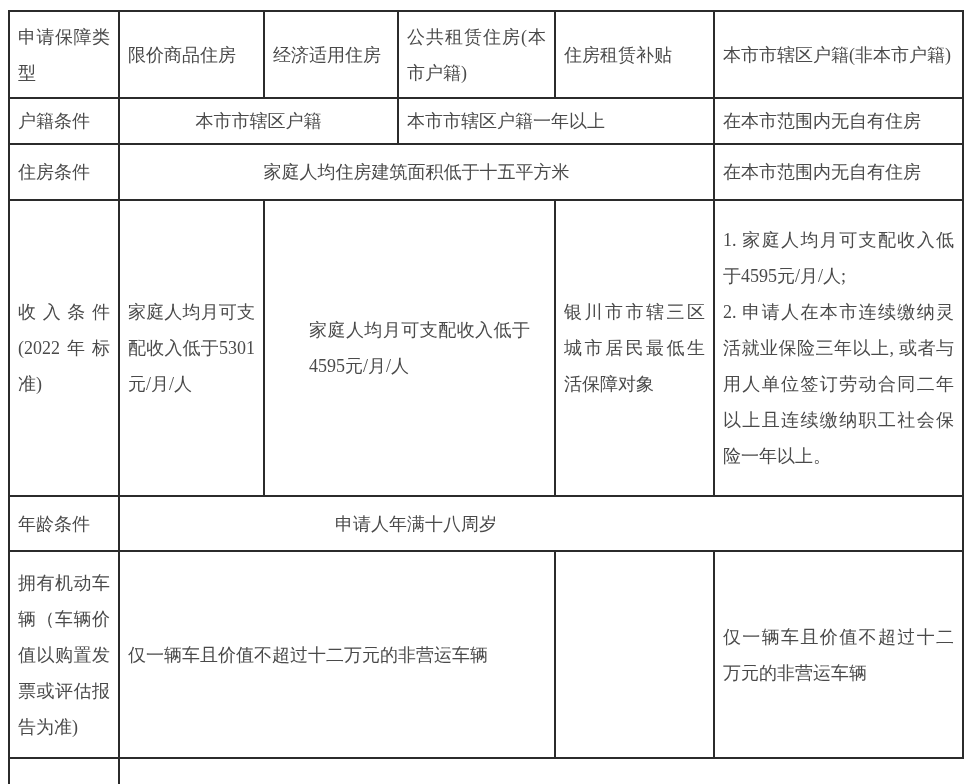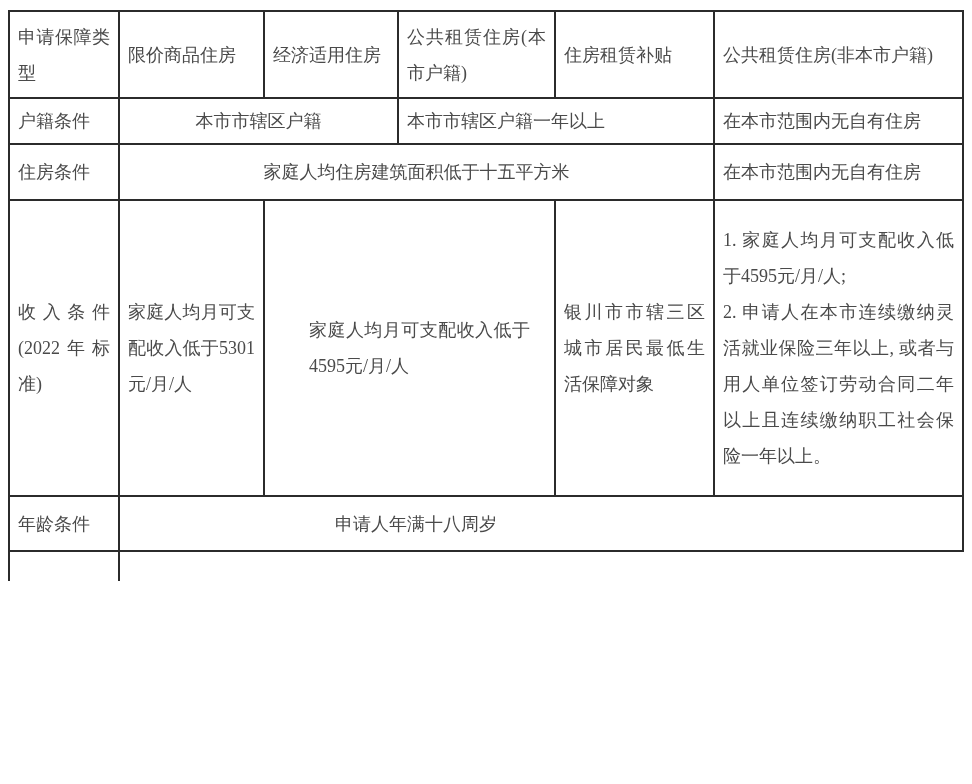--- a/index.html
+++ b/index.html
@@ -59,21 +59,21 @@
     <col style="width:249px">
   </colgroup>
 
   <tbody>
       <tr class="r1">
     <td class="label">申请保障类型</td>
     <td>限价商品住房</td>
     <td>经济适用住房</td>
     <td>公共租赁住房(本市户籍)</td>
     <td>住房租赁补贴</td>
-    <td>公共租赁住房(非本市户籍)</td>
+    <td>本市市辖区户籍(非本市户籍)</td>
   </tr>
 
   <tr class="r2">
     <td class="label">户籍条件</td>
     <td class="center" colspan="2">本市市辖区户籍</td>
     <td colspan="2">本市市辖区户籍一年以上</td>
     <td>在本市范围内无自有住房</td>
   </tr>
 
   <tr class="r3">
@@ -91,19 +91,25 @@
       <div>1. 家庭人均月可支配收入低于4595元/月/人;</div>
       <div>2. 申请人在本市连续缴纳灵活就业保险三年以上, 或者与用人单位签订劳动合同二年以上且连续缴纳职工社会保险一年以上。</div>
     </td>
   </tr>
 
   <tr class="r5">
     <td class="label">年龄条件</td>
     <td class="age-cell" colspan="5">申请人年满十八周岁</td>
   </tr>
 
+  <tr class="r6">
+    <td class="label">拥有机动车辆（车辆价值以购置发票或评估报告为准)</td>
+    <td colspan="3">仅一辆车且价值不超过十二万元的非营运车辆</td>
+    <td></td>
+    <td>仅一辆车且价值不超过十二万元的非营运车辆</td>
+  </tr>
 
   <tr class="r7">
     <td></td>
     <td class="rest" colspan="5"></td>
   </tr>
 </tbody>
   </table>
 
 </body></html>

